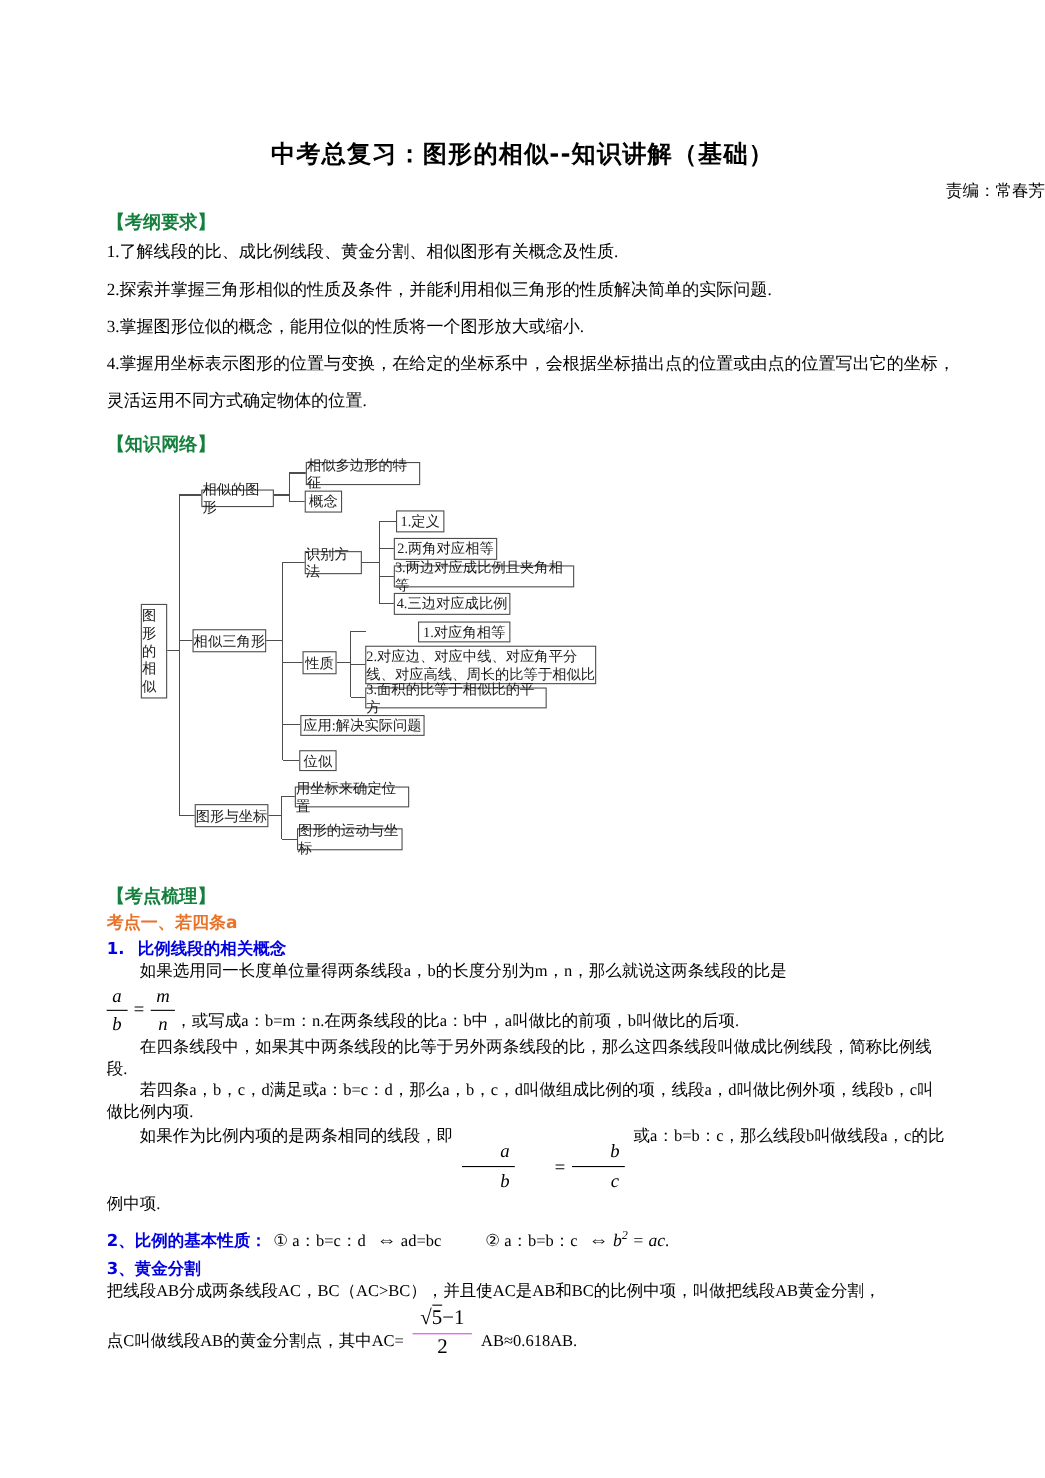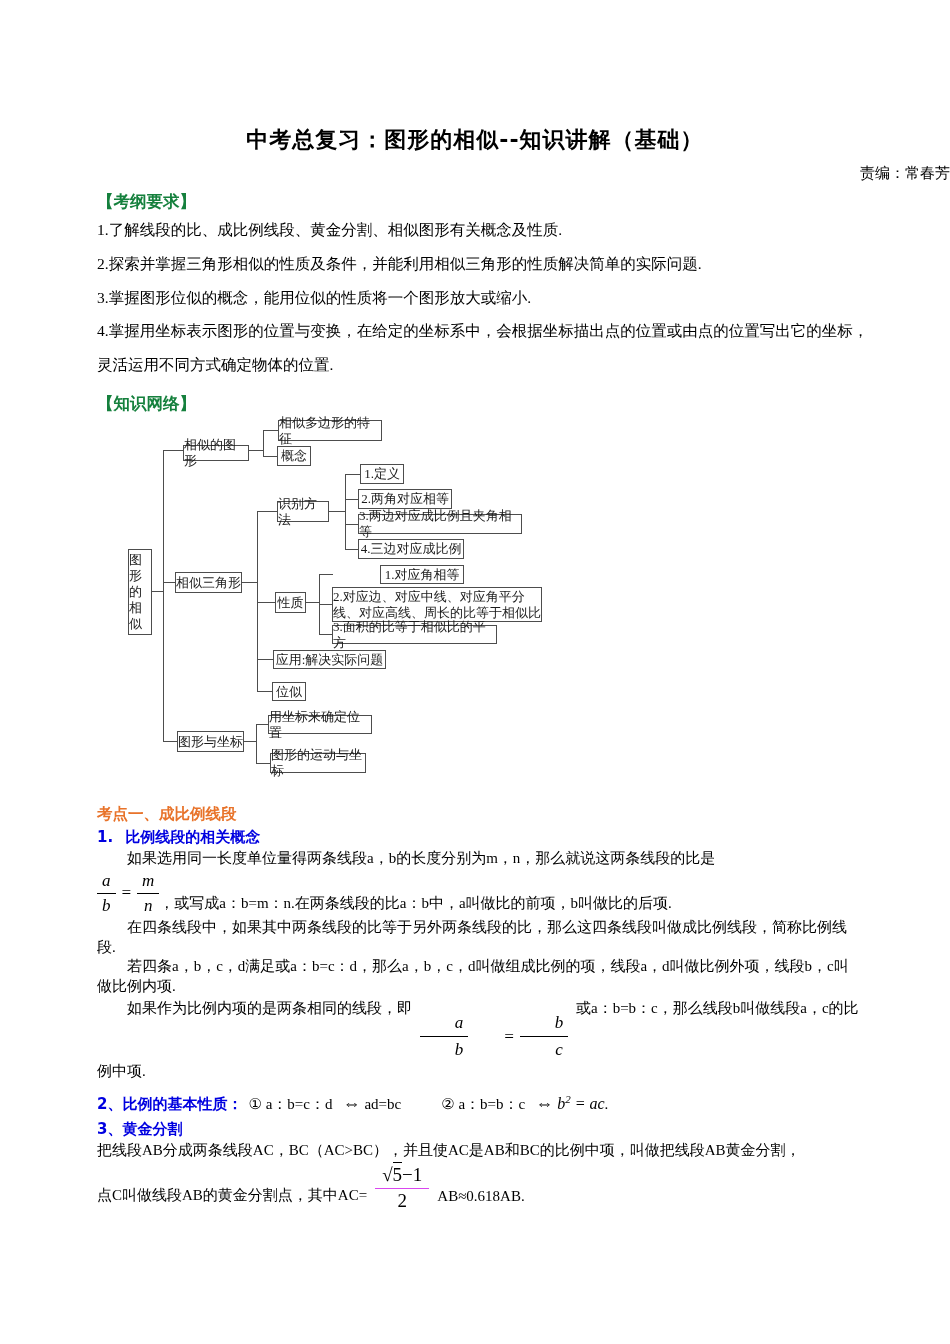--- a/index.html
+++ b/index.html
@@ -132,21 +132,22 @@
 
     <div class="nd" style="left:153px;top:232px;width:113px;height:19px;">应用:解决实际问题</div>
     <div class="nd" style="left:152px;top:264px;width:34px;height:19px;">位似</div>
 
     <div class="nd" style="left:57px;top:313px;width:67px;height:21px;">图形与坐标</div>
     <div class="nd" style="left:148px;top:297px;width:104px;height:19px;">用坐标来确定位置</div>
     <div class="nd" style="left:150px;top:335px;width:96px;height:20px;">图形的运动与坐标</div>
   </div>
 
   <div class="abs keypoints kp">
-    <div class="topic">考点一、成比例线段</div>
+    <div class="green-head kp-head">【考点梳理】</div>
+    <div class="topic">考点一、若四条a</div>
 
     <p class="subline"><span class="subhead">1.</span><span class="subhead sub1-title">比例线段的相关概念</span></p>
 
     <p class="body indent">如果选用同一长度单位量得两条线段a，b的长度分别为m，n，那么就说这两条线段的比是</p>
 
     <div class="frow">
       <span class="eq">
         <span class="frac">
             <span class="num">a</span>
             <span class="den">b</span>

